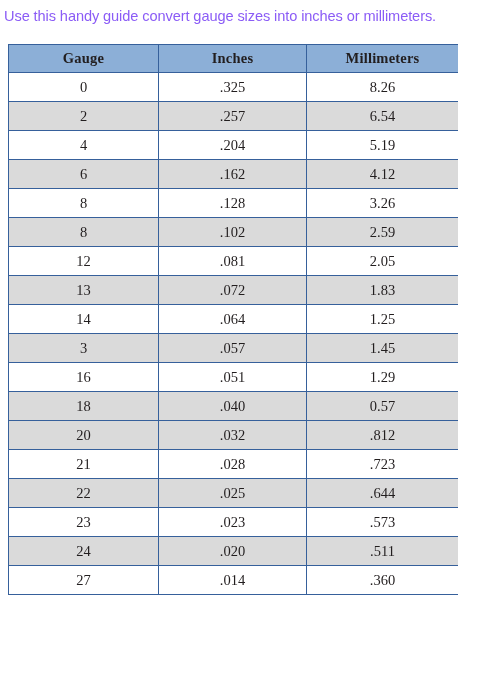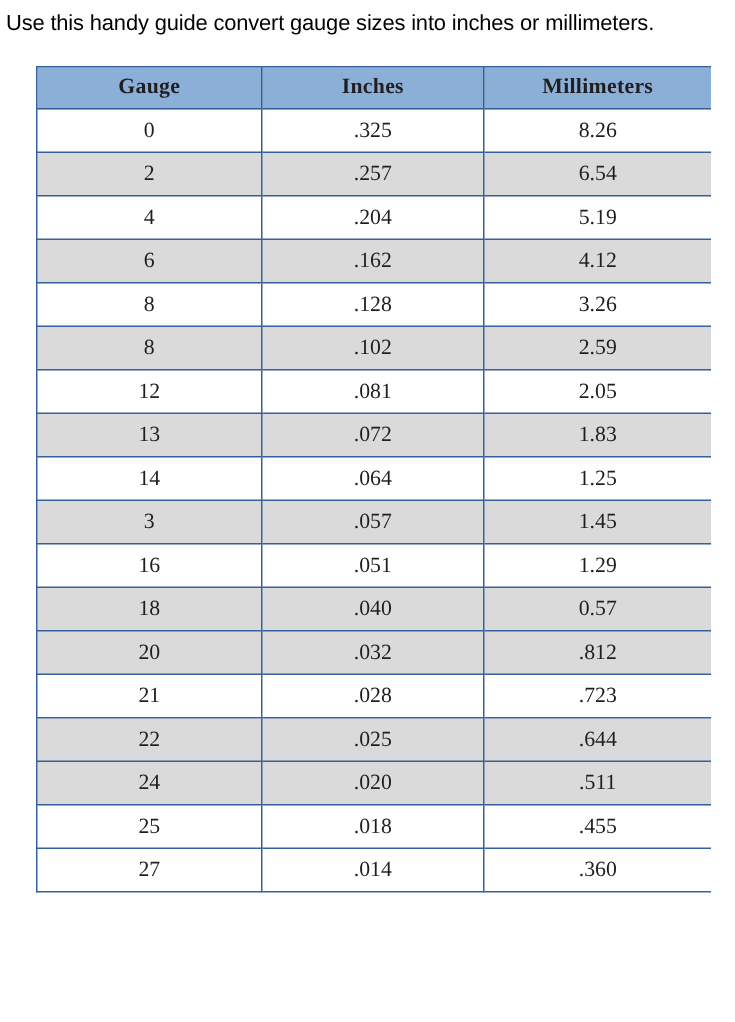--- a/index.html
+++ b/index.html
@@ -10,29 +10,29 @@
   body {
     width: 490px;
     height: 681px;
     overflow: hidden;
     font-family: "Liberation Sans", sans-serif;
     position: relative;
   }
   #page-title {
     font-family: "Liberation Sans", sans-serif;
     font-size: 14.6px;
-    color: #000000;
+    color: #8b5cf6;
     line-height: 1;
     padding: 9px 0 0 4px;
     white-space: nowrap;
     letter-spacing: -0.1px;
   }
   #table-wrap {
     position: absolute;
-    left: 24px;
+    left: 8px;
     top: 44px;
     width: 450px;
     height: 637px;
     overflow: hidden;
   }
   table.gauge-table {
     width: 450px;
     border-collapse: collapse;
     table-layout: fixed;
     font-family: "Liberation Serif", serif;
@@ -152,29 +152,29 @@
         <tr>
           <td>21</td>
           <td>.028</td>
           <td>.723</td>
         </tr>
         <tr class="alt">
           <td>22</td>
           <td>.025</td>
           <td>.644</td>
         </tr>
+        <tr>
+          <td>23</td>
+          <td>.023</td>
+          <td>.573</td>
+        </tr>
         <tr class="alt">
           <td>24</td>
           <td>.020</td>
           <td>.511</td>
-        </tr>
-        <tr>
-          <td>25</td>
-          <td>.018</td>
-          <td>.455</td>
         </tr>
         <tr>
           <td>27</td>
           <td>.014</td>
           <td>.360</td>
         </tr>
       </tbody>
   </table>
 </div>
 

